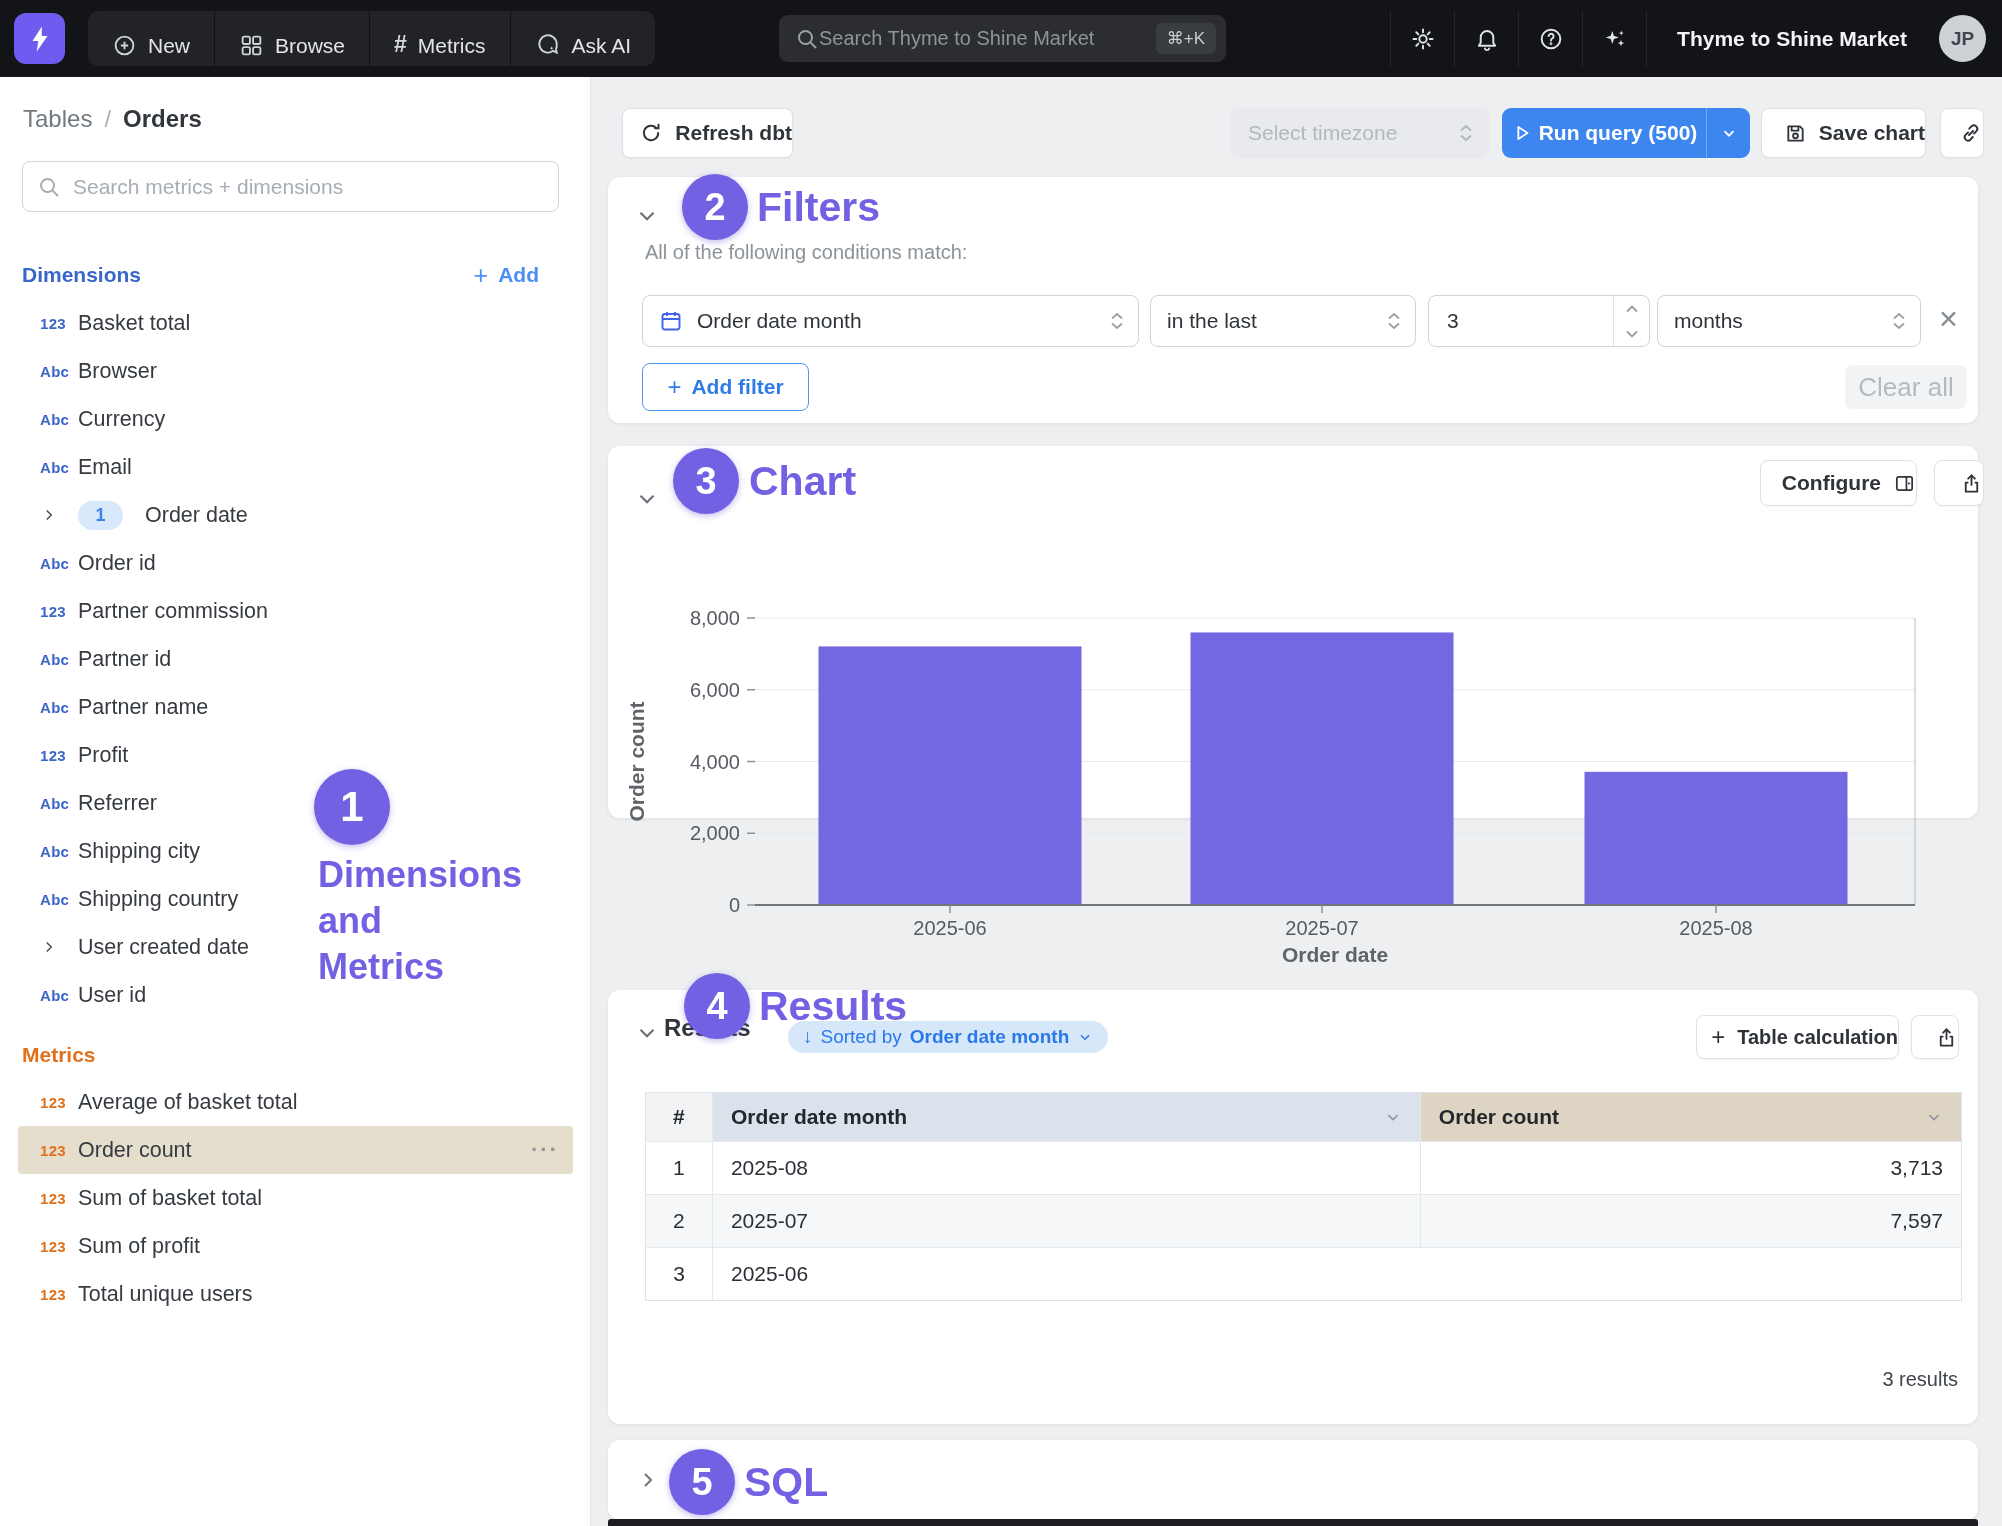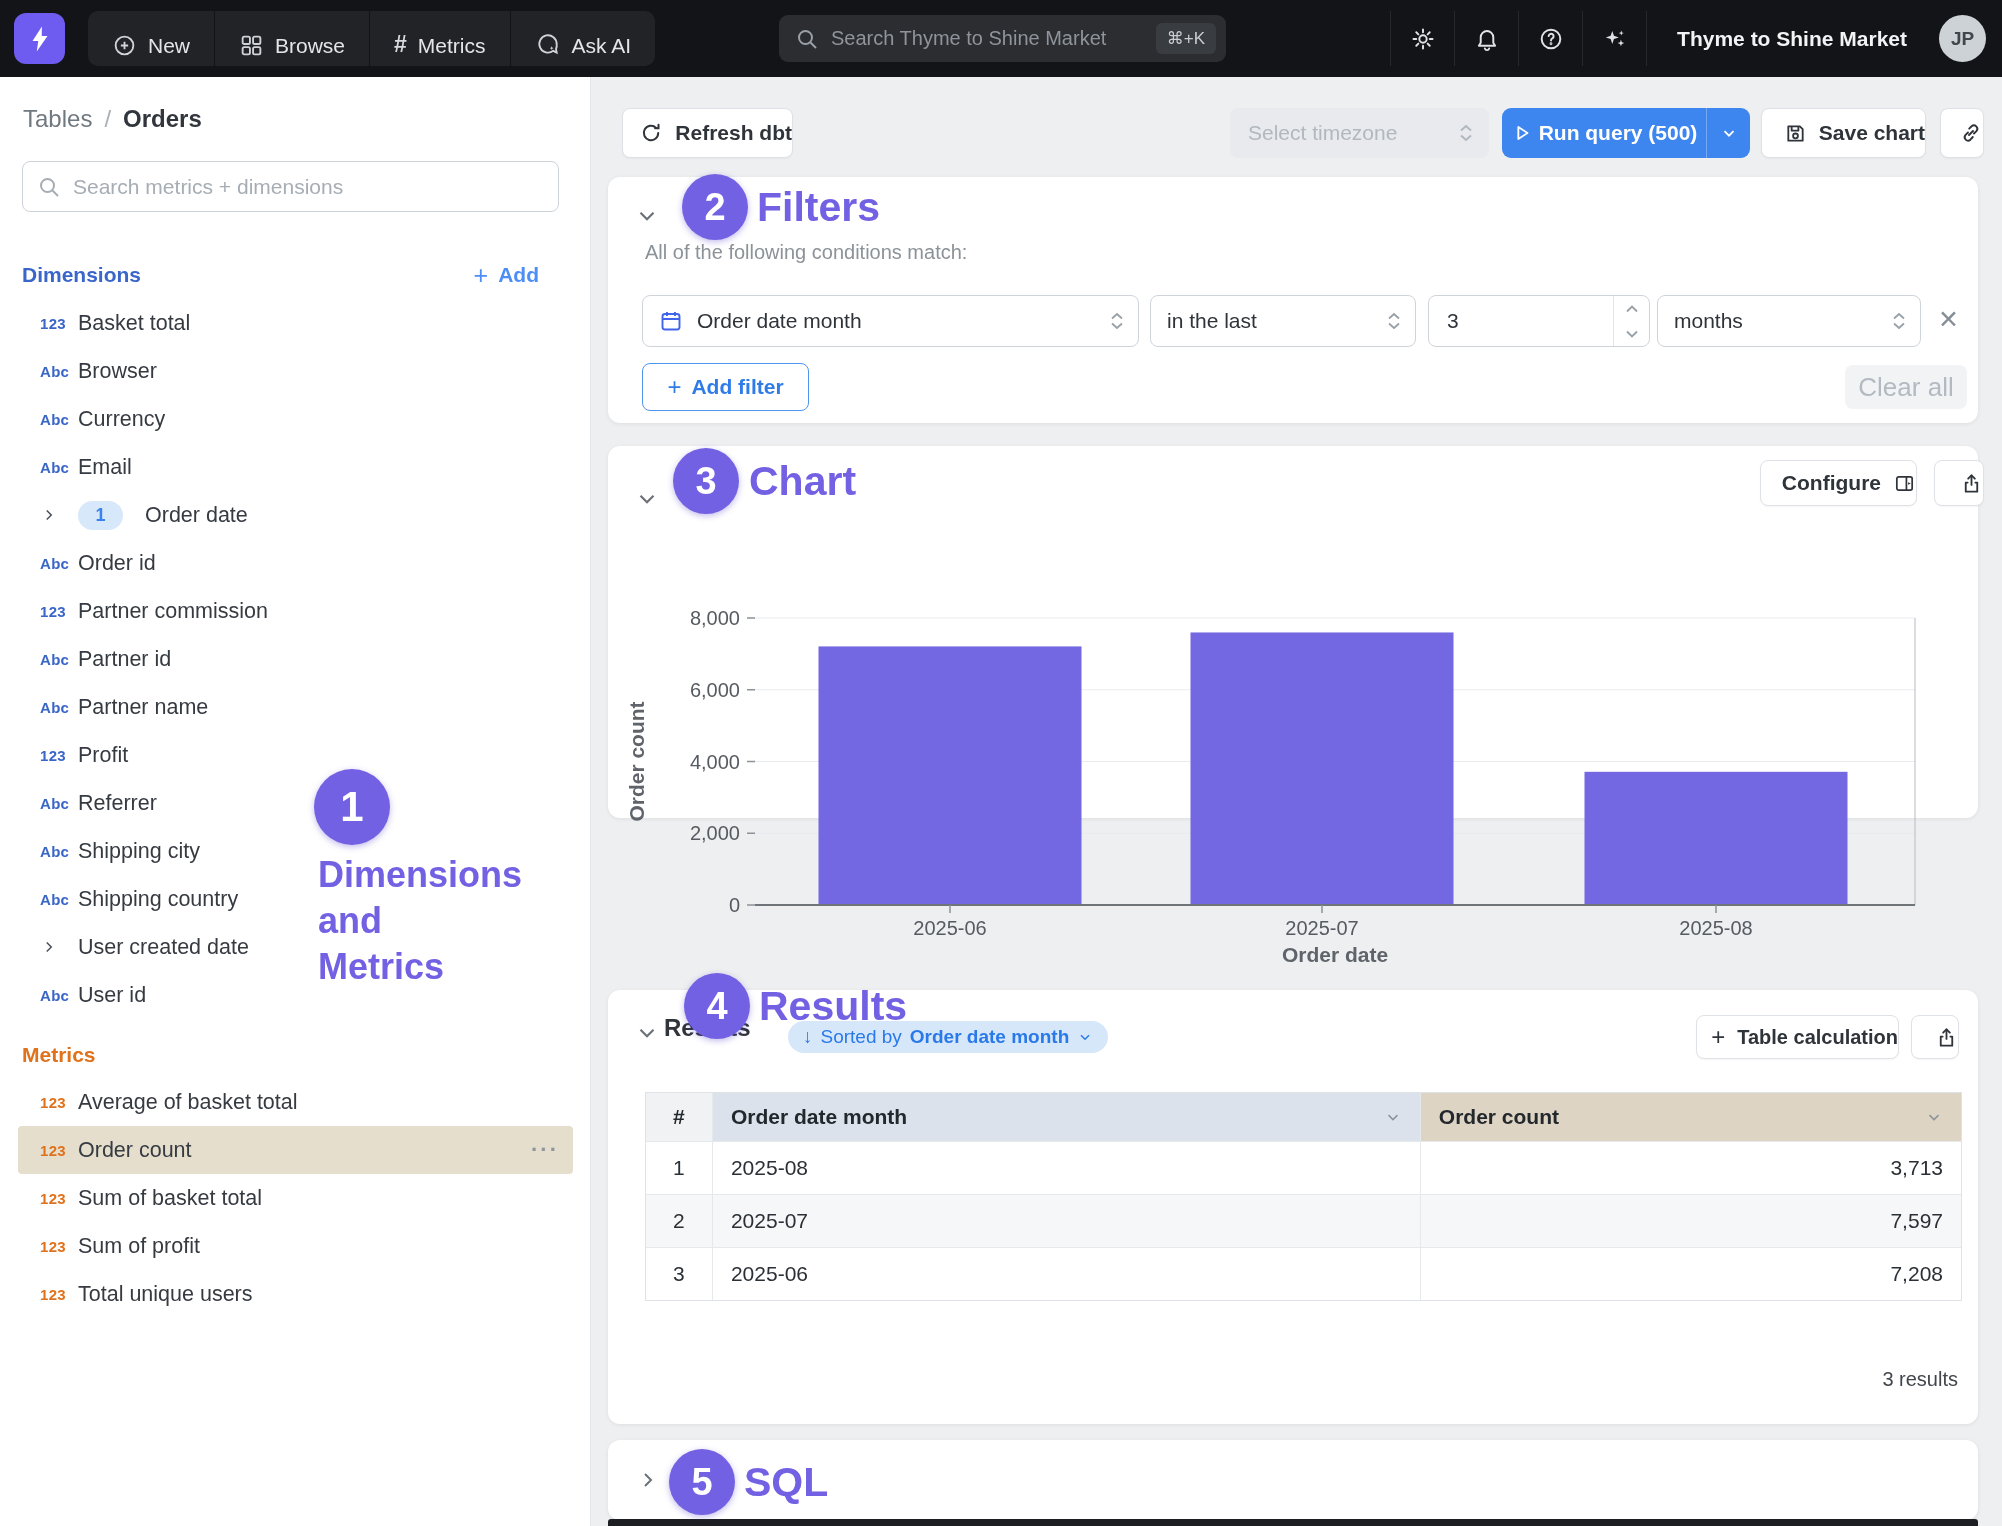--- a/index.html
+++ b/index.html
@@ -8,21 +8,21 @@
   svg { display:block; }
 
   
   .navbar { position:absolute; top:0; left:0; width:2002px; height:77px; background:#131417; display:flex; align-items:center; z-index:5; }
   .logo { position:absolute; left:14px; top:13px; width:51px; height:51px; border-radius:12px; background:#6e5bf0; display:flex; align-items:center; justify-content:center; }
   .nav-group { position:absolute; left:88px; top:11px; height:55px; background:#212327; border-radius:10px; display:flex; overflow:hidden; }
   .nav-btn { display:flex; align-items:flex-end; gap:11px; padding:8px 24px; color:#e3e5e8; font-size:21px; border-right:1px solid #121316; cursor:pointer; }
   .nav-btn:last-child { border-right:none; }
   .nav-btn .hash { font-size:23px; font-weight:600; color:#d6d9dd; }
   .nav-search { position:absolute; left:779px; top:15px; width:447px; height:47px; background:#2b2d31; border-radius:9px; display:flex; align-items:center; padding:0 10px 0 16px; }
-  .nav-search .ph { color:#8f949b; font-size:20px; margin-left:12px; flex:1; }
+  .nav-search .ph { color:#8f949b; font-size:20px; flex:1; }
   .nav-kbd { background:#393c41; color:#c9ccd1; font-size:17px; border-radius:6px; padding:5px 11px; }
   .nav-right { position:absolute; right:0; top:11px; height:55px; display:flex; align-items:center; }
   .nav-icon-btn { width:64px; height:55px; display:flex; align-items:center; justify-content:center; border-left:1px solid #26282c; cursor:pointer; }
   .nav-org { height:55px; display:flex; align-items:center; padding:0 30px; border-left:1px solid #26282c; color:#f2f3f5; font-size:21px; font-weight:600; }
   .avatar { width:47px; height:47px; border-radius:50%; background:#cdd2d7; color:#41464d; font-size:19px; font-weight:700; display:flex; align-items:center; justify-content:center; margin:0 16px 0 2px; }
 
   
   .sidebar { position:absolute; top:77px; left:0; width:591px; height:1449px; background:#ffffff; border-right:1px solid #e4e7ea; z-index:2; }
   .crumbs { position:absolute; left:23px; top:28px; font-size:24px; color:#707880; display:flex; gap:12px; }
   .crumbs .cur { color:#31363c; font-weight:700; }
@@ -575,21 +575,20 @@
           <div class="td c3">3,713</div>
         </div>
         <div class="tr alt">
           <div class="td c1">2</div>
           <div class="td c2">2025-07</div>
           <div class="td c3">7,597</div>
         </div>
         <div class="tr">
           <div class="td c1">3</div>
           <div class="td c2">2025-06</div>
-          <div class="td c3">7,208</div>
         </div>
       </div>
   </div>
   <div class="res-count">3 results</div>
 </div>
 
 <div class="card sql">
   <span class="sec-chev" style="left:28px;top:28px">
       <svg width="24" height="24" viewBox="0 0 24 24" fill="none" stroke="#6b7177" stroke-width="2">
         <path d="M9 6l6 6-6 6"></path>

